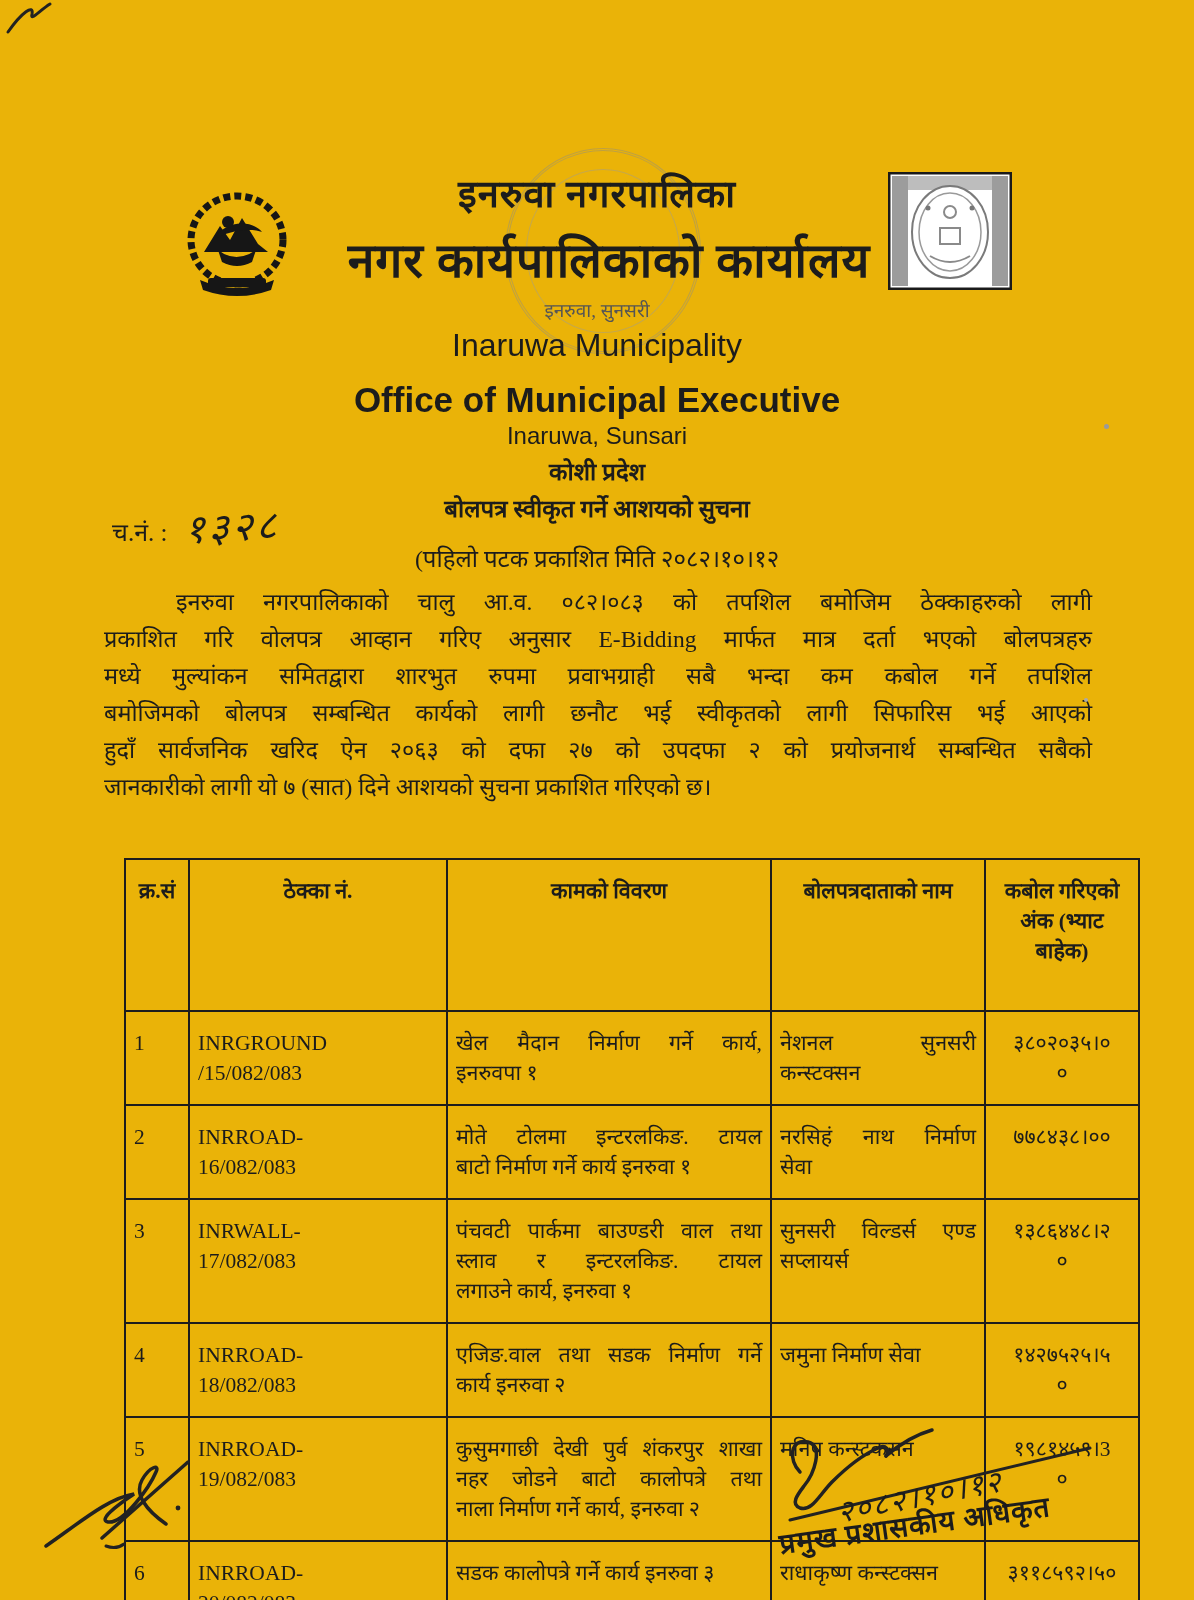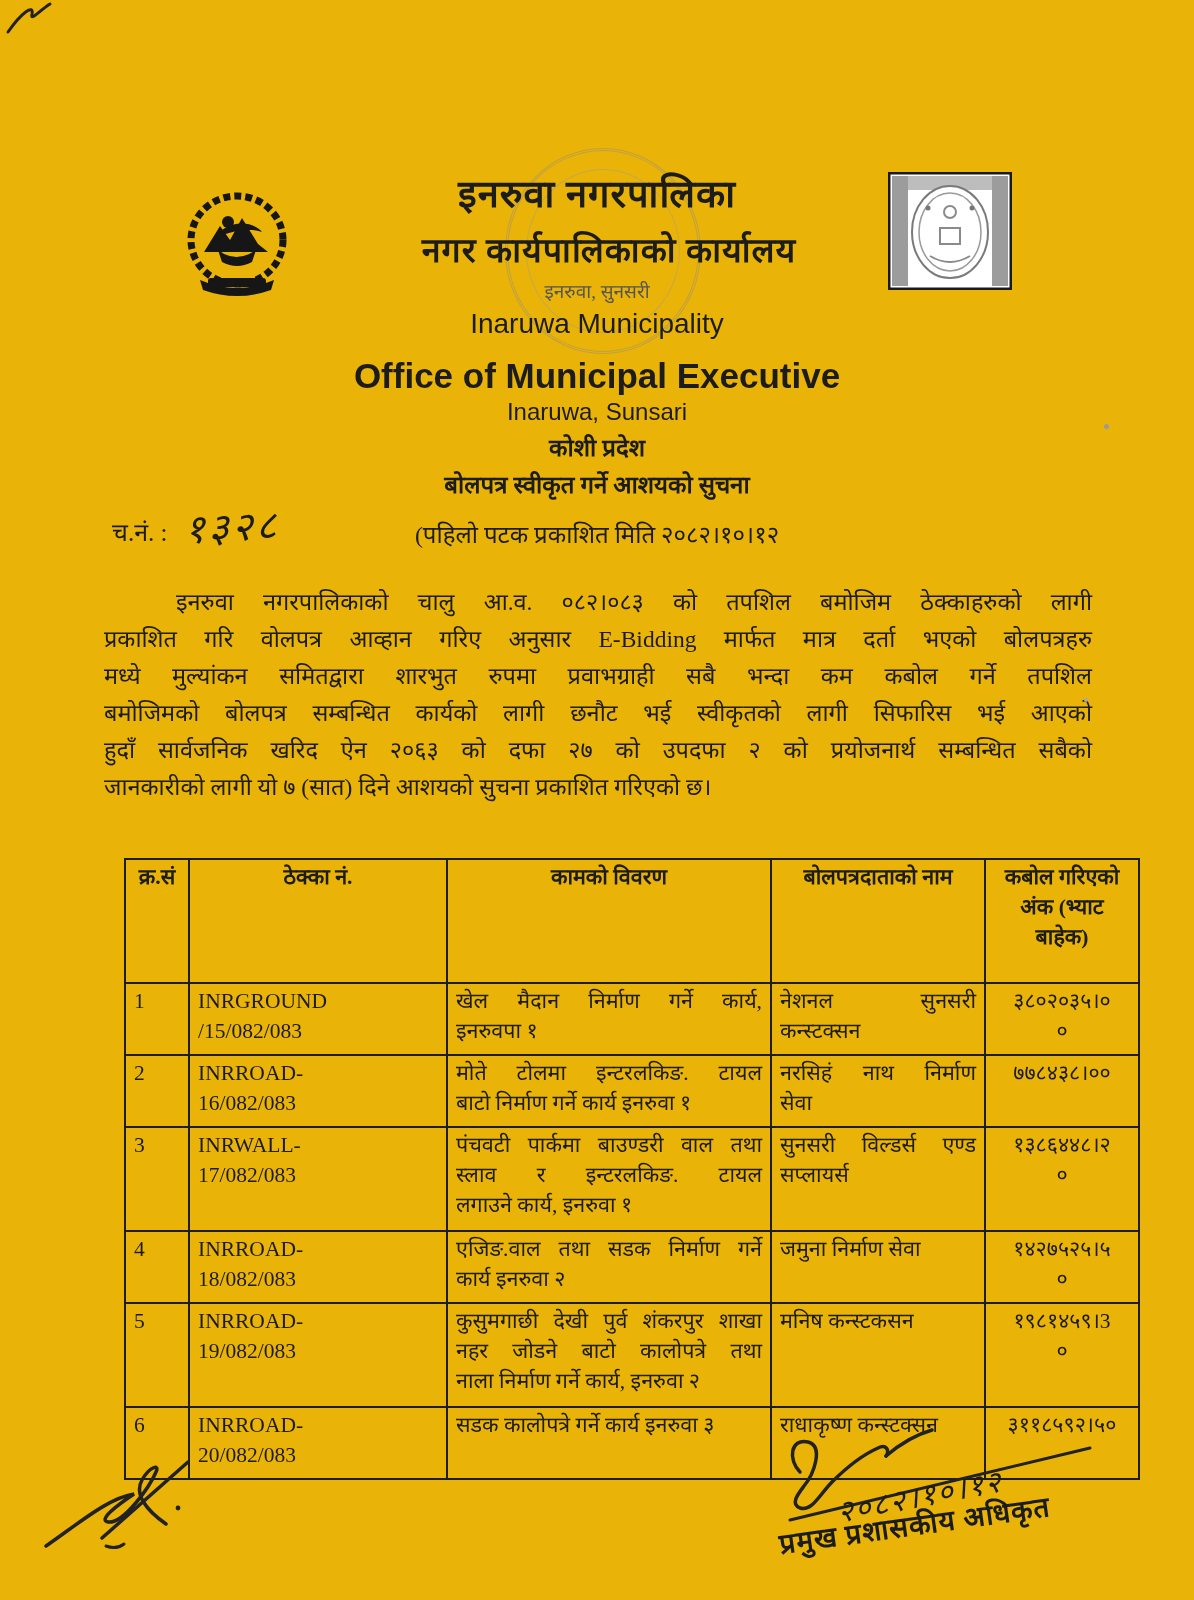--- a/index.html
+++ b/index.html
@@ -9,23 +9,23 @@
     width:1194px;height:1600px;
     margin:0 auto;
     background:#eab308;
     overflow:hidden;
     font-family:"Liberation Serif", serif;
     color:#1c1c1c;
   }
   
   .hdr{position:relative;text-align:center;padding-top:166px;}
   .np-title{font-size:38px;font-weight:700;letter-spacing:1px;}
-  .np-office{font-size:34px;font-weight:700;margin-top:8px;letter-spacing:1px;padding-left:24px;}
+  .np-office{font-size:48px;font-weight:700;margin-top:8px;letter-spacing:1px;padding-left:24px;}
   .np-place-sm{font-size:19px;color:#555;margin-top:6px;filter:blur(.4px);}
-  .en-muni{font-family:"Liberation Sans",sans-serif;font-size:28px;margin-top:4px;}
+  .en-muni{font-family:"Liberation Sans",sans-serif;font-size:32px;margin-top:4px;}
   .en-office{font-family:"Liberation Sans",sans-serif;font-size:35px;font-weight:700;margin-top:16px;}
   .en-place{font-family:"Liberation Sans",sans-serif;font-size:24px;margin-top:2px;}
   .np-prov{font-size:24px;font-weight:600;margin-top:4px;}
   .np-notice{font-size:24px;font-weight:700;margin-top:4px;}
   .np-pub{font-size:24px;margin-top:17px;}
   .emblem-left{position:absolute;left:178px;top:188px;width:118px;height:112px;}
   .emblem-right{position:absolute;left:888px;top:172px;width:124px;height:118px;}
   .stamp{
     position:absolute;left:505px;top:148px;width:190px;height:200px;
     border:3px double #8a8a8a;border-radius:50%;opacity:.45;filter:blur(.6px);
@@ -51,21 +51,21 @@
   .body .ln.first{text-indent:72px;}
   .body .ln.last{text-align-last:left;}
   
   table.tnd{
     position:absolute;left:124px;top:858px;
     border-collapse:collapse;table-layout:fixed;width:1014px;
     font-size:21.5px;line-height:30px;
   }
   table.tnd td,table.tnd th{
     border:2px solid #1d1d1d;vertical-align:top;
-    padding:2px 8px;overflow:hidden;
+    padding:16px 8px;overflow:hidden;
   }
   col.c-sn{width:64px;}col.c-ct{width:258px;}col.c-wk{width:324px;}
   col.c-bd{width:214px;}col.c-am{width:154px;}
   tr.thead th{font-weight:600;text-align:center;height:118px;line-height:30px;}
   td.sn{text-align:left;padding-left:10px;}
   td.ct{font-family:"Liberation Serif",serif;}
   .jl{display:block;text-align:justify;text-align-last:justify;}
   .ll{display:block;}
   td.am{text-align:center;}
   td.am div{text-align:center;}

